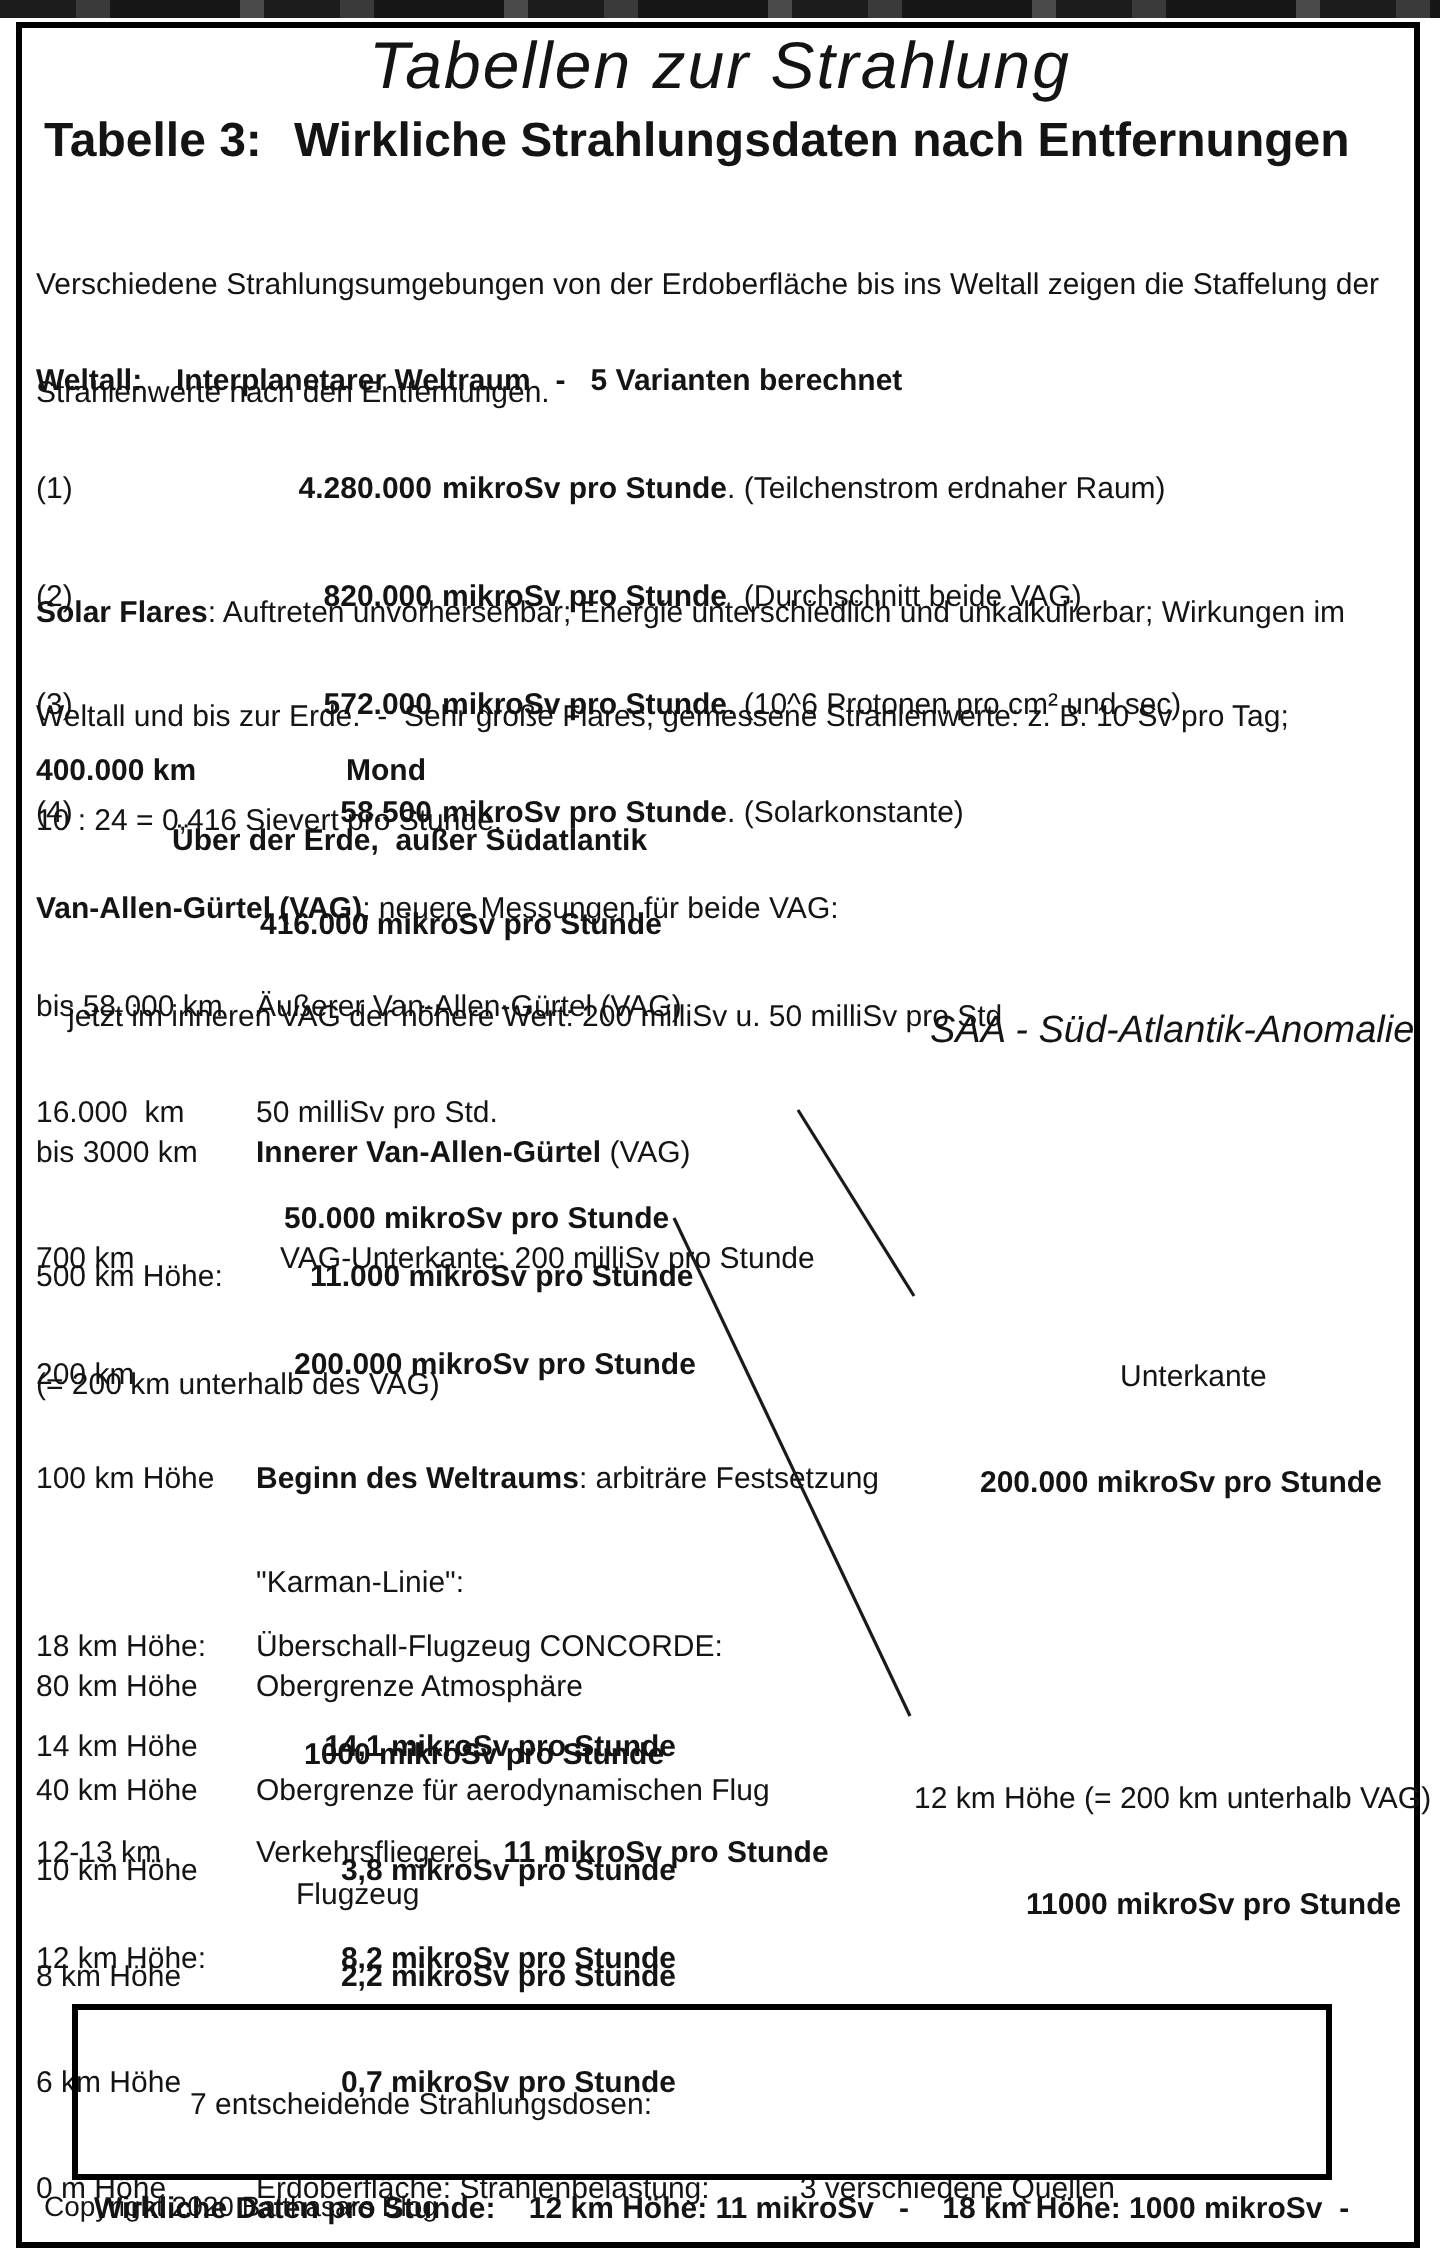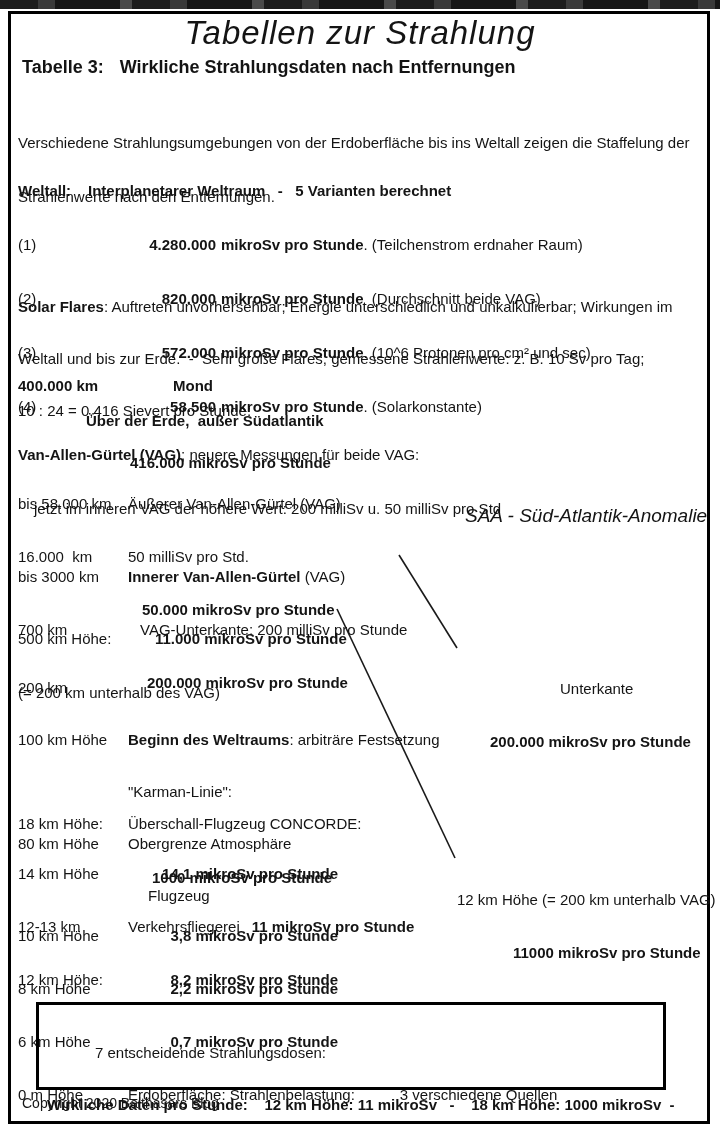--- a/index.html
+++ b/index.html
@@ -24,21 +24,21 @@
   .b{font-weight:bold;}
   .c1{display:inline-block;width:110px;}
   .c1m{display:inline-block;width:155px;}
   .c1w{display:inline-block;width:137px;}
   .wnum{display:inline-block;width:70px;}
   .wval{display:inline-block;width:128px;text-align:right;font-weight:bold;}
   .unit{font-weight:bold;margin-left:5px;}
   .valcol{display:inline-block;width:210px;text-align:right;font-weight:bold;}
   .page-title{position:absolute;left:22px;top:14px;width:676px;text-align:center;
     font-size:33px;font-style:italic;letter-spacing:1px;}
-  .heading{position:absolute;left:22px;top:57px;font-size:18px;font-weight:bold;}
+  .heading{position:absolute;left:22px;top:57px;font-size:24px;font-weight:bold;}
   .heading .gap{margin-right:16px;}
   .saa{position:absolute;left:465px;top:505px;font-size:19px;font-style:italic;white-space:pre;}
   .callout200{position:absolute;left:462px;top:645px;white-space:pre;}
   .callout200 .ln{line-height:19px;height:19px;}
   .callout12{position:absolute;left:457px;top:856px;white-space:pre;}
   .callout12 .ln{line-height:19px;height:19px;text-align:center;}
   .sumbox{
     position:absolute;left:36px;top:1002px;width:630px;height:88px;
     border:3px solid #000;box-sizing:border-box;padding:5px 8px 0 8px;white-space:pre;
   }
@@ -114,20 +114,21 @@
 
 <div class="callout200">
   <span class="ln"><span style="margin-left:98px">Unterkante</span></span>
   <span class="ln"><span class="b" style="margin-left:28px">200.000 mikroSv pro Stunde</span></span>
 </div>
 
 <div class="sec lh18" style="top:697px">
   <span class="ln"><span class="c1">100 km Höhe</span><span class="b">Beginn des Weltraums</span><span>: arbiträre Festsetzung</span></span>
   <span class="ln"><span style="margin-left:110px">"Karman-Linie":</span></span>
   <span class="ln"><span class="c1">80 km Höhe</span><span>Obergrenze Atmosphäre</span></span>
+  <span class="ln"><span class="c1">40 km Höhe</span><span>Obergrenze für aerodynamischen Flug</span></span>
   <span class="ln"><span style="margin-left:130px">Flugzeug</span></span>
 </div>
 
 <div class="sec lh20" style="top:780px">
   <span class="ln"><span class="c1">18 km Höhe:</span><span>Überschall-Flugzeug CONCORDE:</span></span>
   <span class="ln"><span class="b" style="margin-left:134px">1000 mikroSv pro Stunde</span></span>
 </div>
 
 <div class="sec lh19" style="top:830px">
   <span class="ln"><span class="c1">14 km Höhe</span><span class="valcol">14,1 mikroSv pro Stunde</span></span>

